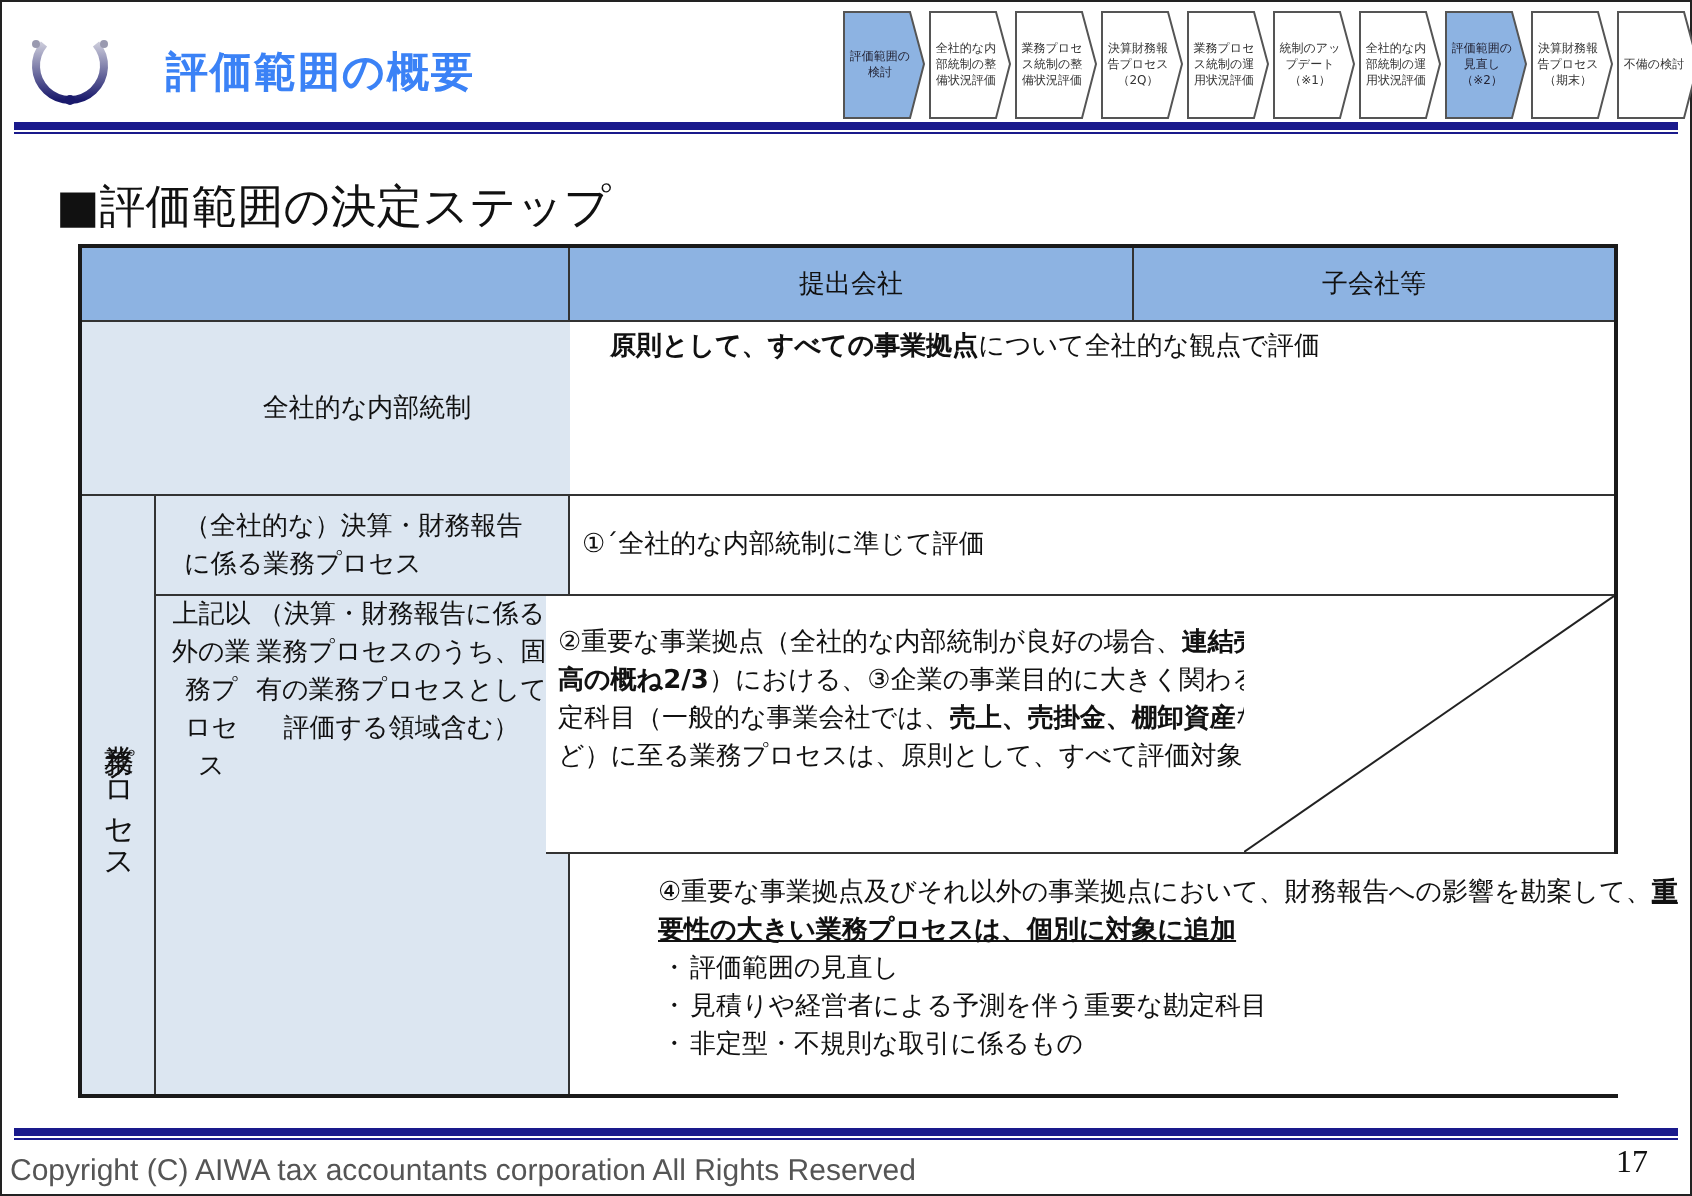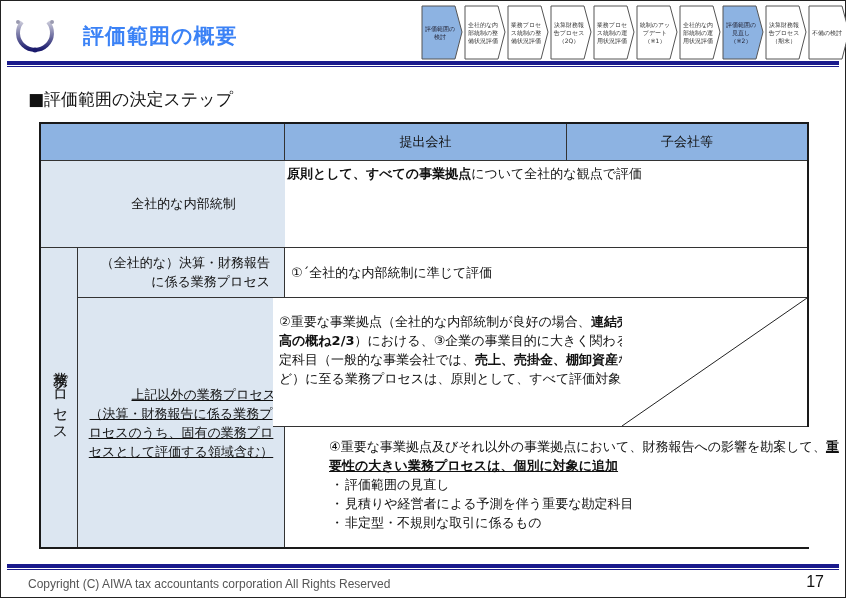--- a/index.html
+++ b/index.html
@@ -14,40 +14,40 @@
   .hdr-line2 { position: absolute; left: 7px; top: 66px; width: 832px; height: 1px; background: #1a1a8c; }
 
   
   .steps { position: absolute; left: 421px; top: 5px; display: flex; height: 55px; }
   .step { position: relative; width: 42px; height: 55px; margin-right: 1px; }
   .step svg { position: absolute; left: 0; top: 0; }
   .step .lbl { position: absolute; left: 2px; top: 6px; width: 34px; height: 44px; display: flex; align-items: center; justify-content: center; text-align: center; font-size: 6px; line-height: 8px; color: #333; }
   .step.active .lbl { color: #223; }
 
   
-  .sec-head { position: absolute; left: 28px; top: 88px; font-size: 17px; color: #111; }
+  .sec-head { position: absolute; left: 28px; top: 88px; font-size: 23px; color: #111; }
 
   
   .tbl { position: absolute; left: 39px; top: 122px; width: 770px; height: 427px; border: 2px solid #1a1a1a; }
   .cell { position: absolute; border-right: 1px solid #333; border-bottom: 1px solid #333; font-size: 13px; line-height: 19px; }
   .blue { background: #8db3e2; }
   .pale { background: #dce6f1; }
   .white { background: #fff; }
-  .center { display: flex; align-items: center; justify-content: center; text-align: right; font-family: Liberation Mono, monospace; }
+  .center { display: flex; align-items: center; justify-content: center; text-align: left; }
   .b { font-weight: bold; }
   .u { text-decoration: underline; }
   .vert { writing-mode: vertical-rl; text-orientation: upright; font-size: 15px; letter-spacing: 1px; }
   .bul { display: flex; }
   .bul .dot { width: 16px; text-align: center; }
 
   
   .ftr-line1 { position: absolute; left: 7px; top: 564px; width: 832px; height: 4px; background: #1a1a8c; }
   .ftr-line2 { position: absolute; left: 7px; top: 569px; width: 832px; height: 1px; background: #1a1a8c; }
-  .copyright { position: absolute; left: 28px; top: 577px; font-size: 12px; color: #555; font-family: "Liberation Sans", sans-serif; }
-  .pagenum { position: absolute; right: 22px; top: 573px; font-size: 16px; color: #111; font-family: Liberation Sans, sans-serif; }
+  .copyright { position: absolute; left: 5px; top: 577px; font-size: 15px; color: #555; font-family: "Liberation Sans", sans-serif; }
+  .pagenum { position: absolute; right: 22px; top: 573px; font-size: 16px; color: #111; font-family: Liberation Serif, serif; }
 </style>
 </head>
 <body>
 
 <div class="frame"></div>
 
 <svg class="logo" viewBox="0 0 46 46">
   <defs>
     <linearGradient id="lg1" x1="0" y1="0" x2="0" y2="1">
       <stop offset="0" stop-color="#c8c8d8"></stop>
@@ -129,32 +129,32 @@
 
 <div class="sec-head">■評価範囲の決定ステップ</div>
 
 <div class="tbl">
 
   <div class="cell blue" style="left:0;top:0;width:244px;height:37px;"></div>
   <div class="cell blue center" style="left:244px;top:0;width:282px;height:37px;">提出会社</div>
   <div class="cell blue center" style="left:526px;top:0;width:240px;height:37px;border-right:none;">子会社等</div>
 
   <div class="cell pale center" style="left:0;top:37px;width:286px;height:87px;">全社的な内部統制</div>
-  <div class="cell white" style="left:244px;top:37px;width:522px;height:87px;border-right:none;padding:3px 2px;">
+  <div class="cell white" style="left:244px;top:37px;width:522px;height:87px;border-right:none;padding:3px 20px;">
     <div><span class="b">原則として、すべての事業拠点</span><span>について全社的な観点で評価</span></div>
   </div>
 
   <div class="cell pale center" style="left:0;top:124px;width:37px;height:299px;border-bottom:none;">
     <span class="vert">業務プロセス</span>
   </div>
 
   <div class="cell pale center" style="left:37px;top:124px;width:207px;height:50px;padding:0 14px;">（全社的な）決算・財務報告に係る業務プロセス</div>
   <div class="cell white" style="left:244px;top:124px;width:522px;height:50px;border-right:none;display:flex;align-items:center;padding:0 6px;">①´全社的な内部統制に準じて評価</div>
 
-  <div class="cell pale" style="left:37px;top:174px;width:207px;height:249px;border-bottom:none;display:flex;flex-direction:column;justify-content:center;align-items:flex-end;text-align:center;padding:0 8px;text-decoration:underline;">
+  <div class="cell pale" style="left:37px;top:174px;width:207px;height:249px;border-bottom:none;display:flex;flex-direction:row;justify-content:center;align-items:flex-start;text-align:center;padding:0 8px;">
     <div>上記以外の業務プロセス</div>
     <div>（決算・財務報告に係る業務プロセスのうち、固有の業務プロセスとして評価する領域含む）</div>
   </div>
 
   <div class="cell white" style="left:232px;top:174px;width:379px;height:129px;padding:14px 6px 0 6px;">
     <span>②重要な事業拠点（全社的な内部統制が良好の場合、</span><span class="b">連結売上高の概ね2/3</span><span>）における、③企業の事業目的に大きく関わる勘定科目（一般的な事業会社では、</span><span class="b">売上、売掛金、棚卸資産</span><span>など）に至る業務プロセスは、原則として、すべて評価対象</span>
   </div>
   <div class="cell white" style="left:581px;top:174px;width:185px;height:129px;border-right:none;">
     <svg width="185" height="128">
         <line x1="0" y1="128" x2="185" y2="0" stroke="#222" stroke-width="1"></line>

